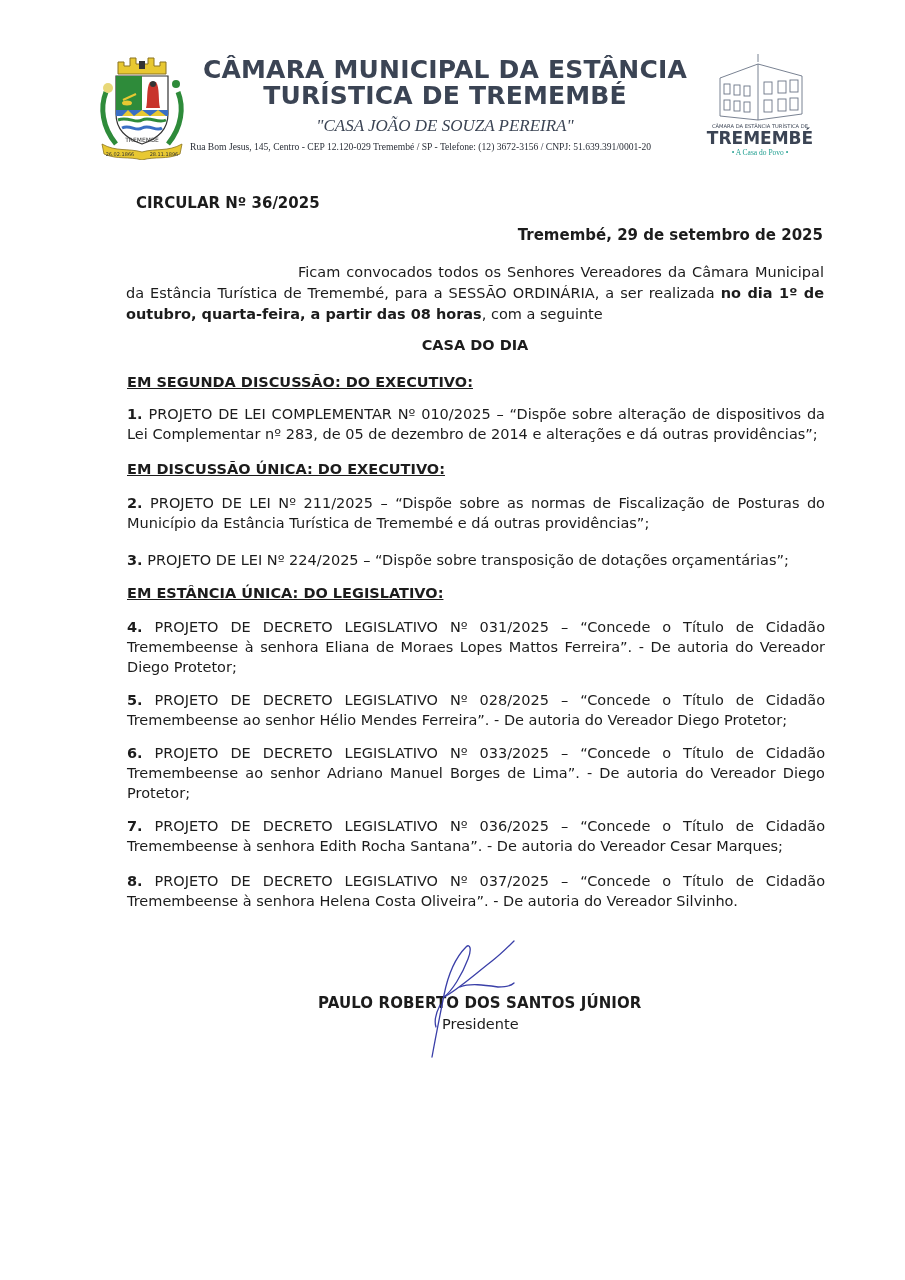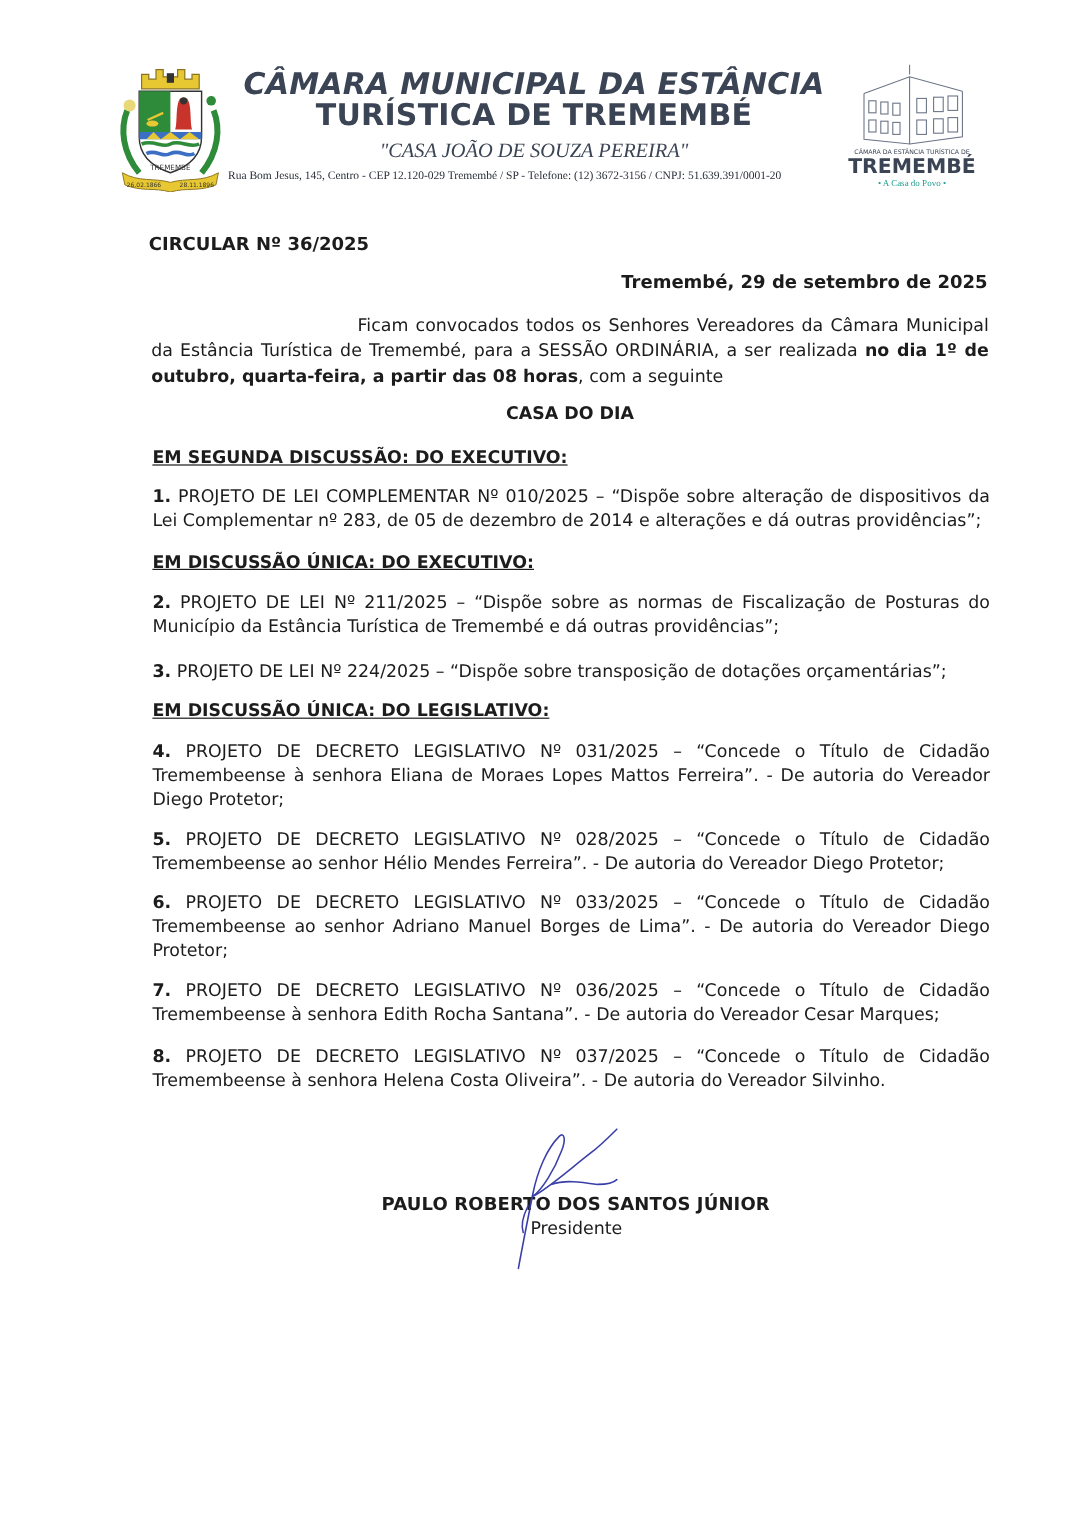--- a/index.html
+++ b/index.html
@@ -2,27 +2,27 @@
 <html><head>
 <meta charset="utf-8">
 <style>
   html, body { margin: 0; padding: 0; background: #ffffff; }
   body { width: 905px; height: 1280px; position: relative; overflow: hidden; font-family: "DejaVu Sans", sans-serif; color: #1c1c1c; }
   .abs { position: absolute; }
   
   .crest { left: 96px; top: 52px; width: 92px; height: 108px; }
   .logo-right { left: 706px; top: 48px; width: 108px; height: 112px; }
   .hdr-title { left: 200px; width: 490px; text-align: center; font-family: "DejaVu Sans", sans-serif; font-weight: bold; color: #3b4454; font-size: 25px; letter-spacing: 0.2px; line-height: 28px; }
-  .hdr-t1 { top: 56px; font-style: italic; }
+  .hdr-t1 { top: 56px; }
   .hdr-t2 { top: 82px; }
   .hdr-motto { left: 200px; width: 490px; top: 116px; text-align: center; font-family: "Liberation Serif", serif; font-style: italic; color: #3b4454; font-size: 17px; }
   .hdr-addr { left: 190px; width: 520px; top: 141px; text-align: left; font-family: "Liberation Serif", serif; font-size: 9.6px; color: #2a2f38; white-space: nowrap; }
   
   .doc { font-family: "DejaVu Sans", sans-serif; font-size: 14px; line-height: 19px; color: #1c1c1c; }
-  .circular { left: 124px; top: 194px; font-weight: bold; font-size: 15px; }
+  .circular { left: 136px; top: 194px; font-weight: bold; font-size: 15px; }
   .date { right: 82px; top: 226px; font-weight: bold; font-size: 15px; text-align: right; }
   .intro { left: 126px; width: 698px; top: 262px; text-align: justify; font-size: 14.5px; line-height: 21px; }
   .intro .indent { display: inline-block; width: 172px; }
   .ordem { left: 126px; width: 698px; top: 336px; text-align: center; font-weight: bold; font-size: 14.5px; }
   .section { left: 127px; font-weight: bold; text-decoration: underline; font-size: 14.5px; }
   .item { left: 127px; width: 698px; text-align: justify; font-size: 14.5px; line-height: 20px; }
   .item b { font-weight: bold; }
   .sig-name { left: 318px; top: 994px; font-weight: bold; font-size: 15px; letter-spacing: 0.1px; }
   .sig-role { left: 442px; top: 1015px; font-size: 14.5px; }
   .signature { left: 400px; top: 935px; width: 140px; height: 130px; }
@@ -105,21 +105,21 @@
 </div>
 
 <div class="abs doc section" style="top:460px;">EM DISCUSSÃO ÚNICA: DO EXECUTIVO:</div>
 <div class="abs doc item" style="top:493px;">
   <b>2.</b><span> PROJETO DE LEI Nº 211/2025 – “Dispõe sobre as normas de Fiscalização de Posturas do Município da Estância Turística de Tremembé e dá outras providências”;</span>
 </div>
 <div class="abs doc item" style="top:550px;">
   <b>3.</b><span> PROJETO DE LEI Nº 224/2025 – “Dispõe sobre transposição de dotações orçamentárias”;</span>
 </div>
 
-<div class="abs doc section" style="top:584px;">EM DISCUSSÃO ÚNICA: DO LEGISLATIVO:</div>
+<div class="abs doc section" style="top:584px;">EM ESTÂNCIA ÚNICA: DO LEGISLATIVO:</div>
 <div class="abs doc item" style="top:617px;">
   <b>4.</b><span> PROJETO DE DECRETO LEGISLATIVO Nº 031/2025 – “Concede o Título de Cidadão Tremembeense à senhora Eliana de Moraes Lopes Mattos Ferreira”. - De autoria do Vereador Diego Protetor;</span>
 </div>
 <div class="abs doc item" style="top:690px;">
   <b>5.</b><span> PROJETO DE DECRETO LEGISLATIVO Nº 028/2025 – “Concede o Título de Cidadão Tremembeense ao senhor Hélio Mendes Ferreira”. - De autoria do Vereador Diego Protetor;</span>
 </div>
 <div class="abs doc item" style="top:743px;">
   <b>6.</b><span> PROJETO DE DECRETO LEGISLATIVO Nº 033/2025 – “Concede o Título de Cidadão Tremembeense ao senhor Adriano Manuel Borges de Lima”. - De autoria do Vereador Diego Protetor;</span>
 </div>
 <div class="abs doc item" style="top:816px;">

